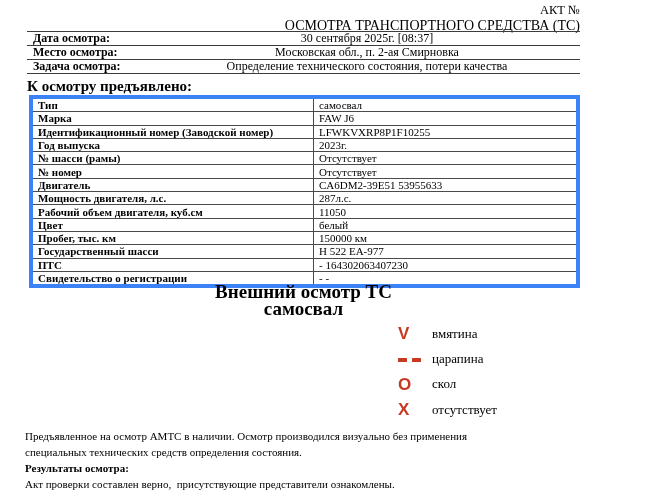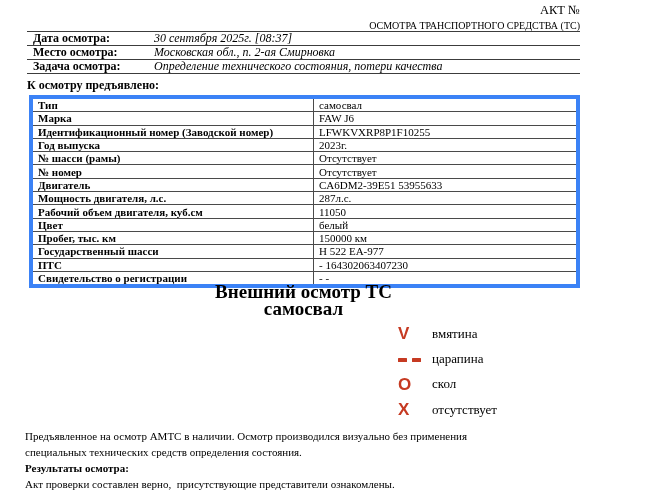--- a/index.html
+++ b/index.html
@@ -2,31 +2,31 @@
 <html><head>
 <meta charset="utf-8">
 <style>
   html,body{margin:0;padding:0;background:#fff;}
   .page{position:relative;width:652px;height:494px;background:#ffffff;overflow:hidden;
         font-family:"Liberation Serif", serif;color:#000;}
 
   
   .title-block{position:absolute;left:27px;top:3px;width:553px;text-align:right;}
   .title-line1{font-size:12.5px;line-height:15px;}
-  .title-line2{font-size:10px;line-height:15px;}
+  .title-line2{font-size:14px;line-height:15px;}
 
   
   .info-table{position:absolute;left:27px;top:31px;width:553px;border-collapse:collapse;
               border-top:1.5px solid #3c3c3c;}
   .info-table tr{border-bottom:1.5px solid #3c3c3c;}
   .info-table td{height:12.7px;padding:0;font-size:12px;line-height:13px;vertical-align:middle;}
   .info-label{width:121px;font-weight:bold;padding-left:6px !important;}
-  .info-value{font-style:italic;}
+  .info-value{text-align:center;}
 
-  .presented-heading{position:absolute;left:27px;top:78px;font-weight:bold;font-size:12px;}
+  .presented-heading{position:absolute;left:27px;top:78px;font-weight:bold;font-size:15px;}
 
   
   .vehicle-table{position:absolute;left:29px;top:95px;width:551px;border-collapse:collapse;
                  border:4px solid #3b82f6;table-layout:fixed;}
   .vehicle-table td{border:1px solid #4a4a4a;height:12.3px;padding:0 5px;font-size:11px;
                     line-height:12px;vertical-align:middle;overflow:hidden;white-space:nowrap;}
   .veh-label{width:270px;font-weight:bold;}
 
   
   .external-title{position:absolute;left:27px;top:283px;width:553px;text-align:center;

